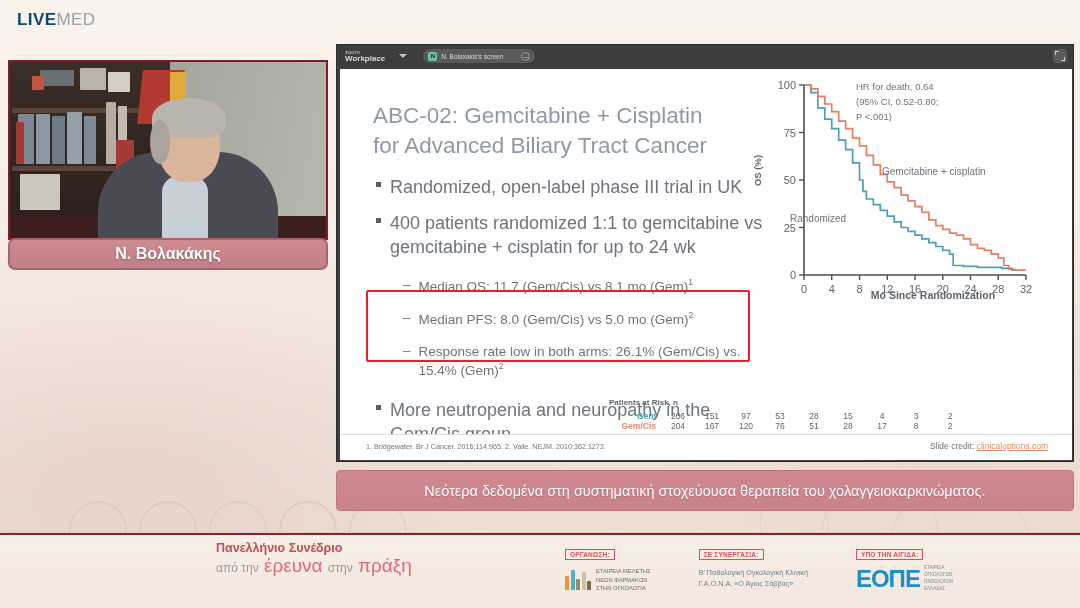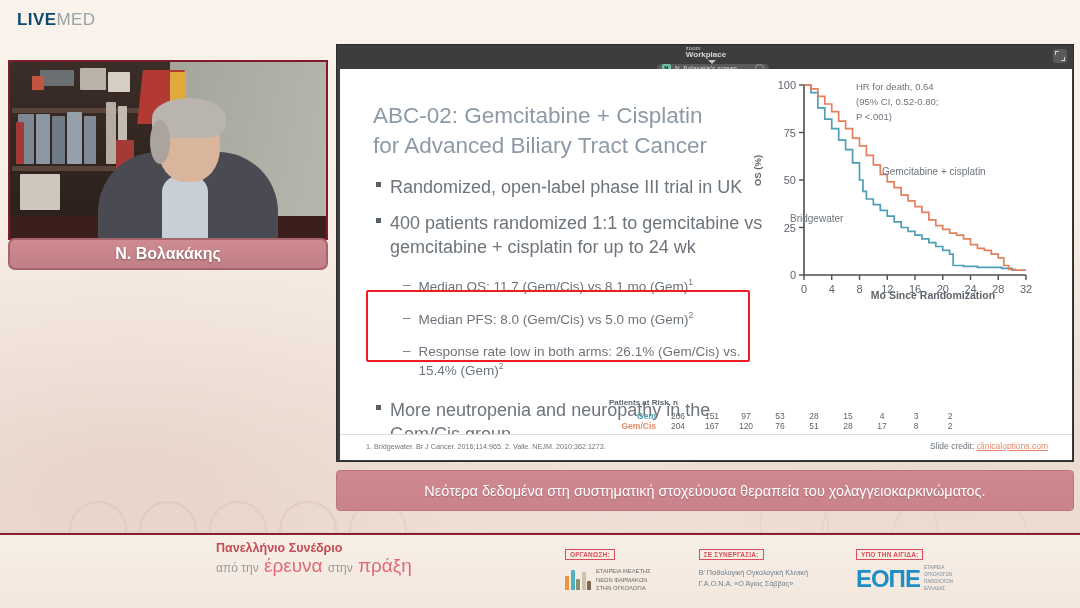--- a/index.html
+++ b/index.html
@@ -81,21 +81,21 @@
     text-shadow:0 1px 2px rgba(0,0,0,.35);
   }
 
   
   .share-win {
     position:absolute; left:336px; top:44px; width:738px; height:418px;
     background:#3d3d3d; border:1px solid #2b2b2b;
   }
   .share-topbar {
     position:relative; height:22px; background:#3d3d3d;
-    display:flex; align-items:center; padding:0 6px;flex-direction:column;
+    display:flex; align-items:center; padding:0 6px;
   }
   .zoom-brand { color:#d8d8d8; font-size:6px; line-height:1.05; margin-left:2px; }
   .zoom-brand b { display:block; font-size:8px; }
   .caret {
     width:0;height:0;border-left:4px solid transparent;border-right:4px solid transparent;
     border-top:4px solid #c3c3c3; margin-left:14px;
   }
   .share-tab {
     margin-left:16px; height:14px; min-width:112px; background:#5a5a5a;
     border-radius:7px; display:flex; align-items:center; padding:0 5px; gap:4px;
@@ -381,21 +381,21 @@
           <path id="series-0" fill="none" stroke-width="1.7" d="M46 12 L52.9375 12 L52.9375 19.599999999999994 L59.875 19.599999999999994 L59.875 34.80000000000001 L66.8125 34.80000000000001 L66.8125 46.20000000000002 L73.75 46.20000000000002 L73.75 55.69999999999999 L80.6875 55.69999999999999 L80.6875 67.1 L87.625 67.1 L87.625 76.6 L94.5625 76.6 L94.5625 89.9 L101.5 89.9 L101.5 107 L104.96875 107 L104.96875 118.4 L108.4375 118.4 L108.4375 126 L115.375 126 L115.375 131.7 L122.3125 131.7 L122.3125 137.39999999999998 L129.25 137.39999999999998 L129.25 143.1 L136.1875 143.1 L136.1875 148.8 L143.125 148.8 L143.125 154.5 L150.0625 154.5 L150.0625 158.3 L157 158.3 L157 162.1 L163.9375 162.1 L163.9375 165.9 L170.875 165.9 L170.875 169.7 L177.8125 169.7 L177.8125 173.5 L184.75 173.5 L184.75 177.3 L191.6875 177.3 L191.6875 181.1 L195.15625 181.1 L195.15625 192.5 L205.5625 192.5 L205.5625 193.45 L219.4375 193.45 L219.4375 194.4 L233.3125 194.4 L233.3125 194.4 L243.71875 194.4 L243.71875 195.35 L254.125 195.35 L254.125 197.25 L268 197.25 L268 197.25" stroke="#4e9fb5"></path>
           <path id="series-1" fill="none" stroke-width="1.7" d="M46 12 L52.9375 12 L52.9375 15.800000000000011 L59.875 15.800000000000011 L59.875 23.400000000000006 L66.8125 23.400000000000006 L66.8125 31 L73.75 31 L73.75 38.599999999999994 L80.6875 38.599999999999994 L80.6875 48.099999999999994 L87.625 48.099999999999994 L87.625 55.69999999999999 L94.5625 55.69999999999999 L94.5625 65.20000000000002 L101.5 65.20000000000002 L101.5 72.79999999999998 L108.4375 72.79999999999998 L108.4375 82.3 L115.375 82.3 L115.375 91.80000000000001 L122.3125 91.80000000000001 L122.3125 101.3 L129.25 101.3 L129.25 108.9 L136.1875 108.9 L136.1875 114.6 L143.125 114.6 L143.125 122.2 L150.0625 122.2 L150.0625 127.89999999999999 L157 127.89999999999999 L157 133.60000000000002 L163.9375 133.60000000000002 L163.9375 139.3 L170.875 139.3 L170.875 146.9 L177.8125 146.9 L177.8125 152.6 L184.75 152.6 L184.75 156.4 L191.6875 156.4 L191.6875 160.2 L198.625 160.2 L198.625 162.1 L205.5625 162.1 L205.5625 165.9 L212.5 165.9 L212.5 171.6 L219.4375 171.6 L219.4375 175.4 L226.375 175.4 L226.375 177.3 L233.3125 177.3 L233.3125 181.1 L240.25 181.1 L240.25 184.9 L245.8 184.9 L245.8 192.5 L250.65625 192.5 L250.65625 196.3 L257.59375 196.3 L257.59375 197.25 L268 197.25 L268 197.25" stroke="#e4805c"></path>
         </svg>
 
         <div class="hr-note">
           <div>HR for death, 0.64</div>
           <div>(95% CI, 0.52-0.80;</div>
           <div>P &lt;.001)</div>
         </div>
         <div class="lbl-gemcis">Gemcitabine + cisplatin</div>
-        <div class="lbl-gem">Bridgewater</div>
+        <div class="lbl-gem">Randomized</div>
         <div class="axis-x-title">Mo Since Randomization</div>
         <div class="axis-y-title">OS (%)</div>
       </div>
 
       <div class="risk">
         <div class="risk-title">Patients at Risk, n</div>
         <div class="risk-table" id="risk-rows">
             <div class="risk-tr">
               <div class="risk-name" style="color: rgb(78, 159, 181);">Gem</div>
               <div class="risk-cell">206</div>

